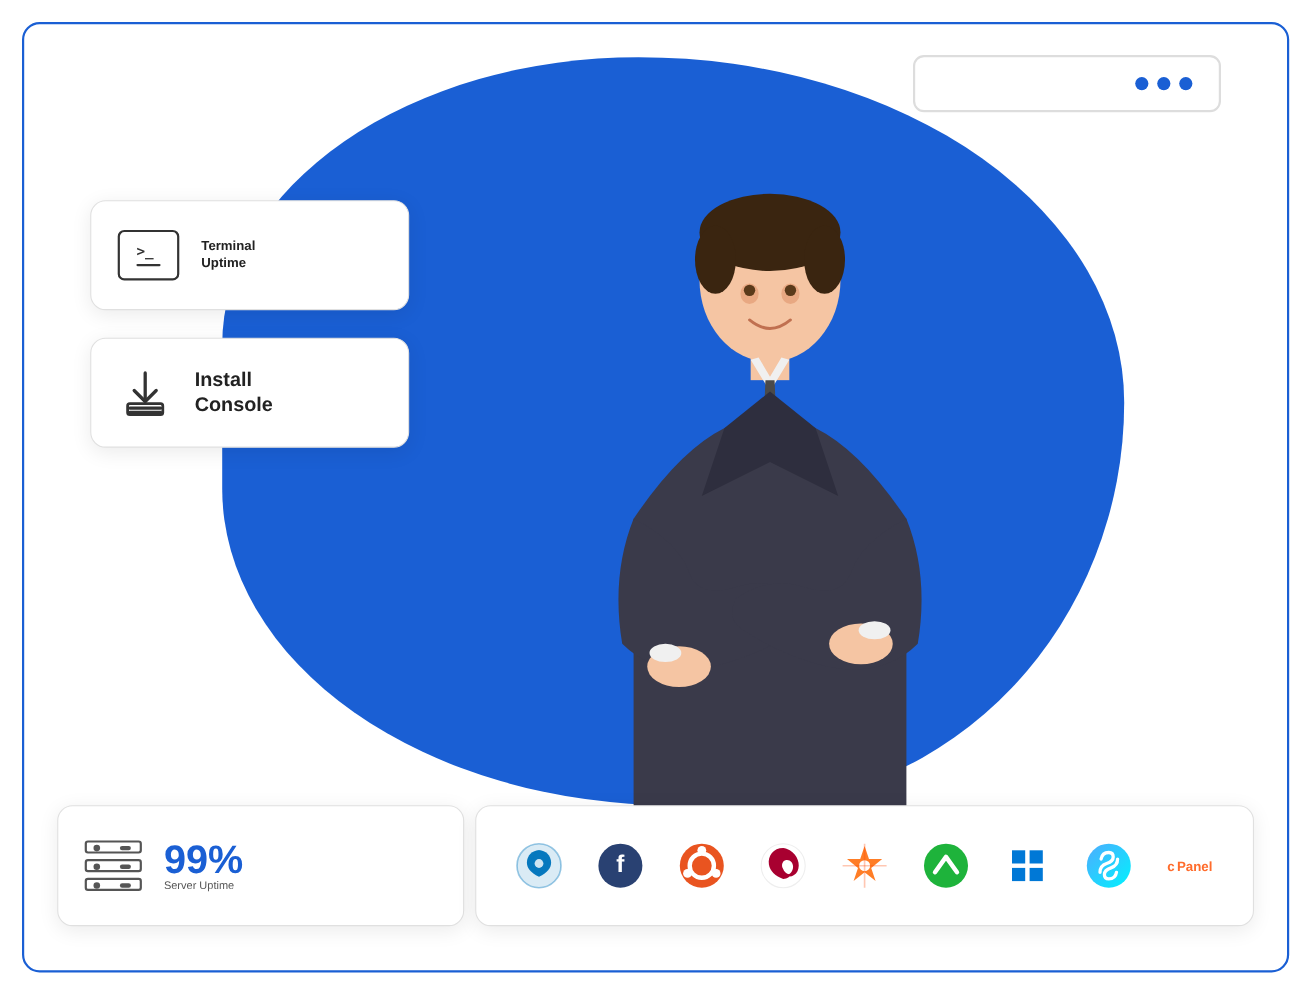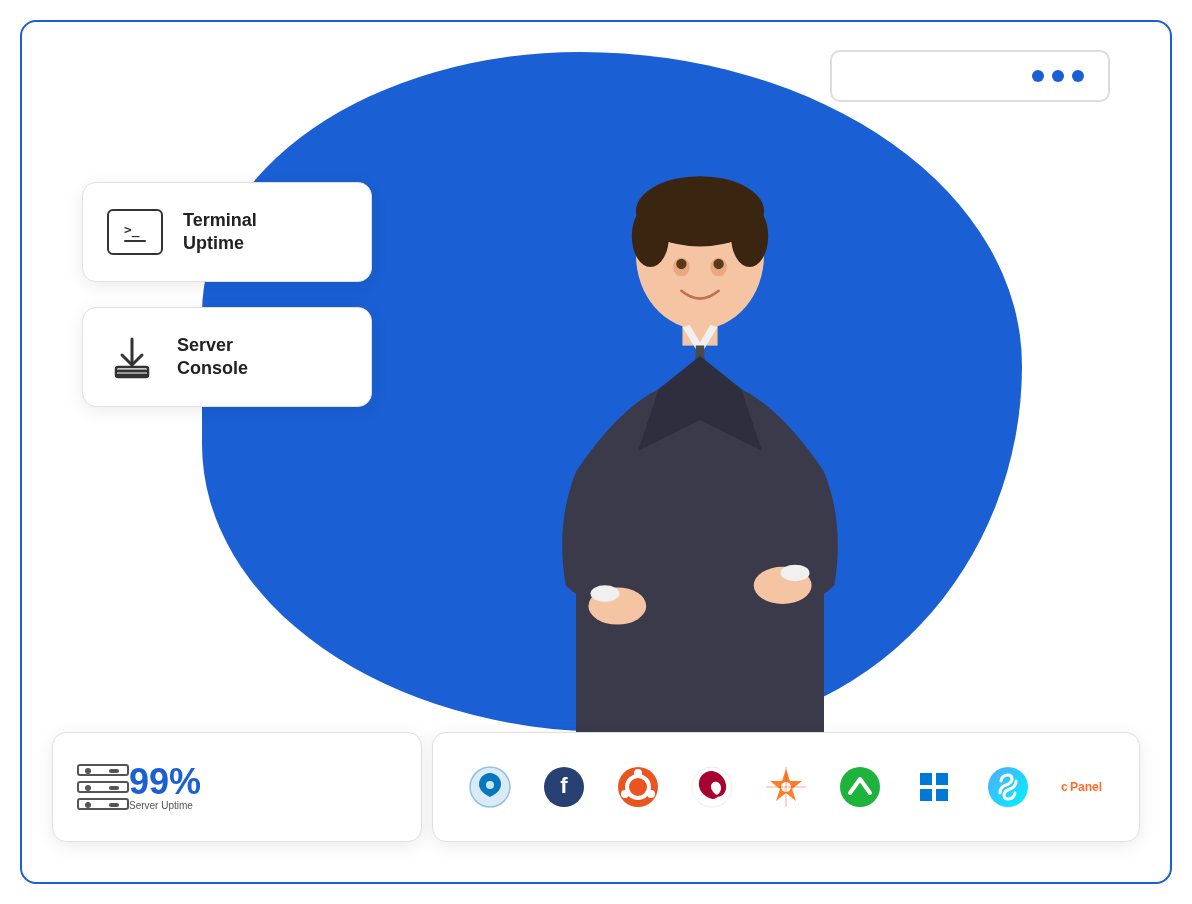--- a/index.html
+++ b/index.html
@@ -109,21 +109,21 @@
     }
 
     .terminal-line {
       width: 22px;
       height: 2.5px;
       background: #333;
       border-radius: 2px;
     }
 
     .card-terminal-text {
-      font-size: 18px;
+      font-size: 12px;
       font-weight: 600;
       color: #222;
       line-height: 1.3;
     }
 
     
     .card-install {
       position: absolute;
       top: 285px;
       left: 60px;
@@ -182,20 +182,21 @@
       position: absolute;
       bottom: 40px;
       left: 30px;
       width: 370px;
       height: 110px;
       background: #fff;
       border-radius: 14px;
       border: 1.5px solid #e0e0e0;
       display: flex;
       align-items: center;
+      gap: 20px;
       padding: 0 24px;
       z-index: 10;
       box-shadow: 0 4px 18px rgba(0,0,0,0.08);
     }
 
     .server-icon {
       display: flex;
       flex-direction: column;
       gap: 5px;
       flex-shrink: 0;
@@ -308,21 +309,21 @@
 
       <svg width="44" height="44" viewBox="0 0 44 44" fill="none" xmlns="http://www.w3.org/2000/svg">
         <line x1="22" y1="4" x2="22" y2="28" stroke="#333" stroke-width="3" stroke-linecap="round"></line>
         <polyline points="12,20 22,30 32,20" fill="none" stroke="#333" stroke-width="3" stroke-linecap="round" stroke-linejoin="round"></polyline>
         <line x1="8" y1="36" x2="36" y2="36" stroke="#333" stroke-width="3" stroke-linecap="round"></line>
         <line x1="8" y1="40" x2="36" y2="40" stroke="#333" stroke-width="3" stroke-linecap="round"></line>
         <rect x="6" y="32" width="32" height="10" rx="2" fill="none" stroke="#333" stroke-width="2.5"></rect>
       </svg>
     </div>
     <div class="card-install-text">
-      <span>Server</span><br>
+      <span>Install</span><br>
       <span>Console</span>
     </div>
   </div>
 
   <div class="person-figure">
     <svg viewBox="0 0 400 600" class="person-svg" xmlns="http://www.w3.org/2000/svg">
 
       <ellipse cx="200" cy="80" rx="62" ry="72" fill="#f5c5a3"></ellipse>
 
       <ellipse cx="200" cy="38" rx="62" ry="34" fill="#3a2510"></ellipse>

